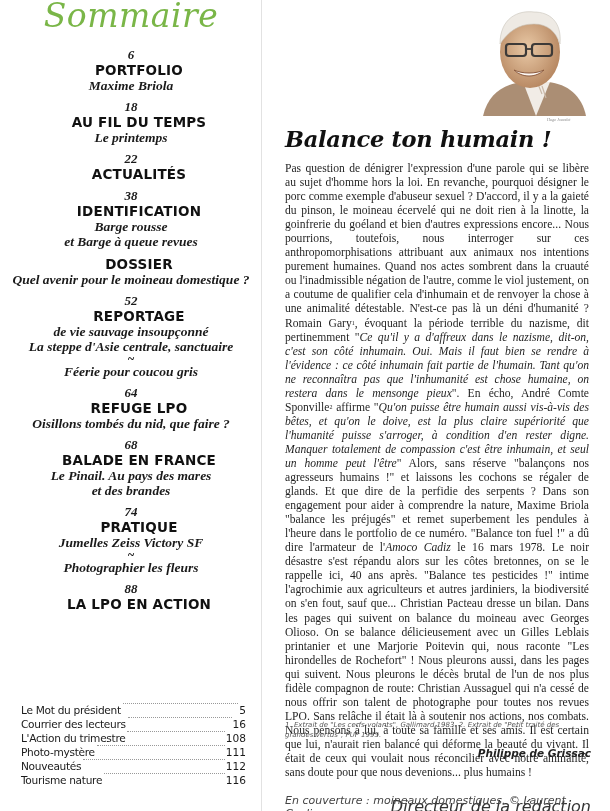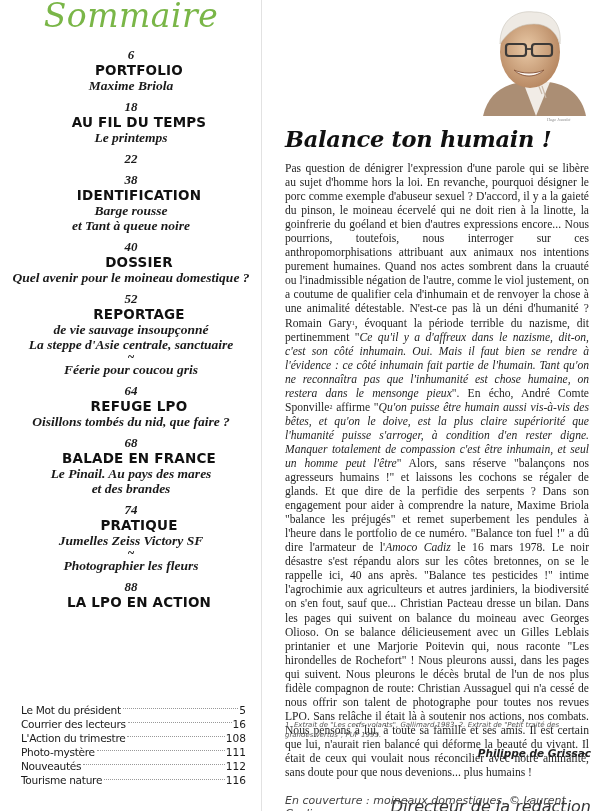--- a/index.html
+++ b/index.html
@@ -11,21 +11,21 @@
   .sommaire-title { position: absolute; left: 0; width: 262px; top: -4px; text-align: center; font-family: "DejaVu Serif", serif; font-style: italic; font-size: 33px; color: #7ab648; letter-spacing: 0.5px; }
 
   .toc { position: absolute; left: 0; top: 48px; width: 262px; text-align: center; }
   .entry { margin-bottom: 7px; }
   .entry .pg { font-family: "Liberation Serif", serif; font-style: italic; font-weight: bold; font-size: 13px; line-height: 14px; color: #1a1a1a; }
   .entry .sec { font-family: "DejaVu Sans", sans-serif; font-weight: bold; font-size: 13.5px; line-height: 16px; letter-spacing: 0.2px; color: #111; padding-left: 16px; }
   .entry .sub { font-family: "Liberation Serif", serif; font-style: italic; font-weight: bold; font-size: 13.5px; line-height: 15px; color: #1a1a1a; }
   .entry .tilde { font-size: 12px; line-height: 10px; font-weight: bold; }
 
   .misc { position: absolute; left: 21px; top: 703px; width: 225px; }
-  .misc-row { display: flex; align-items: center; font-family: "DejaVu Sans", sans-serif; font-size: 10.6px; line-height: 14.1px; color: #1a1a1a; }
+  .misc-row { display: flex; align-items: flex-start; font-family: "DejaVu Sans", sans-serif; font-size: 10.6px; line-height: 14.1px; color: #1a1a1a; }
   .misc-row .lbl { white-space: nowrap; letter-spacing: -0.3px; }
   .misc-row .dots { flex: 1; border-bottom: 1px dotted #999; margin: 0 1px 3px 2px; }
   .misc-row .num { white-space: nowrap; }
 
   .right { position: absolute; left: 282px; top: 0; width: 316px; height: 742px; }
   .portrait { position: absolute; left: 196px; top: 4px; width: 110px; height: 112px; }
   .portrait-sig { position: absolute; left: 265px; top: 117px; font-size: 4px; color: #888; font-style: italic; }
 
   .edito-title { position: absolute; left: 3px; top: 126px; font-family: "DejaVu Serif", serif; font-style: italic; font-weight: bold; font-size: 22.5px; color: #111; letter-spacing: -0.3px; }
 
@@ -52,29 +52,29 @@
         <div class="sec">PORTFOLIO</div>
         <div class="sub">Maxime Briola</div>
       </div>
       <div class="entry">
         <div class="pg">18</div>
         <div class="sec">AU FIL DU TEMPS</div>
         <div class="sub">Le printemps</div>
       </div>
       <div class="entry">
         <div class="pg">22</div>
+        <div class="sec">ACTUALITÉS</div>
       </div>
       <div class="entry">
         <div class="pg">38</div>
         <div class="sec">IDENTIFICATION</div>
         <div class="sub">Barge rousse</div>
-        <div class="sub">et Tant à queue noire</div>
+        <div class="sub">et Barge à queue revues</div>
       </div>
       <div class="entry">
-        <div class="pg">40</div>
         <div class="sec">DOSSIER</div>
         <div class="sub">Quel avenir pour le moineau domestique ?</div>
       </div>
       <div class="entry">
         <div class="pg">52</div>
         <div class="sec">REPORTAGE</div>
         <div class="sub">de vie sauvage insoupçonné</div>
         <div class="sub">La steppe d'Asie centrale, sanctuaire</div>
         <div class="sub tilde">~</div>
         <div class="sub">Féerie pour coucou gris</div>

